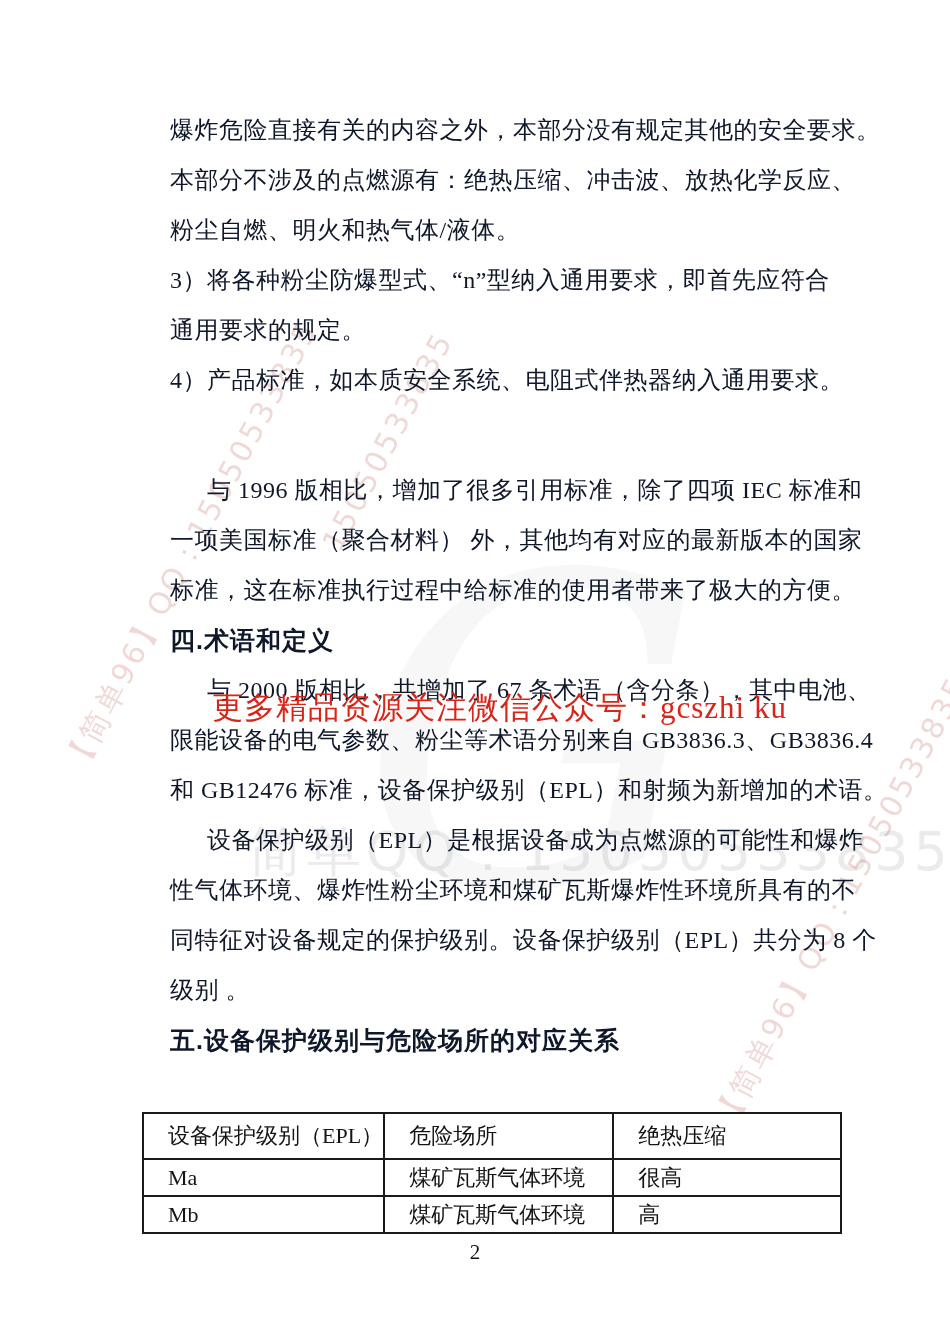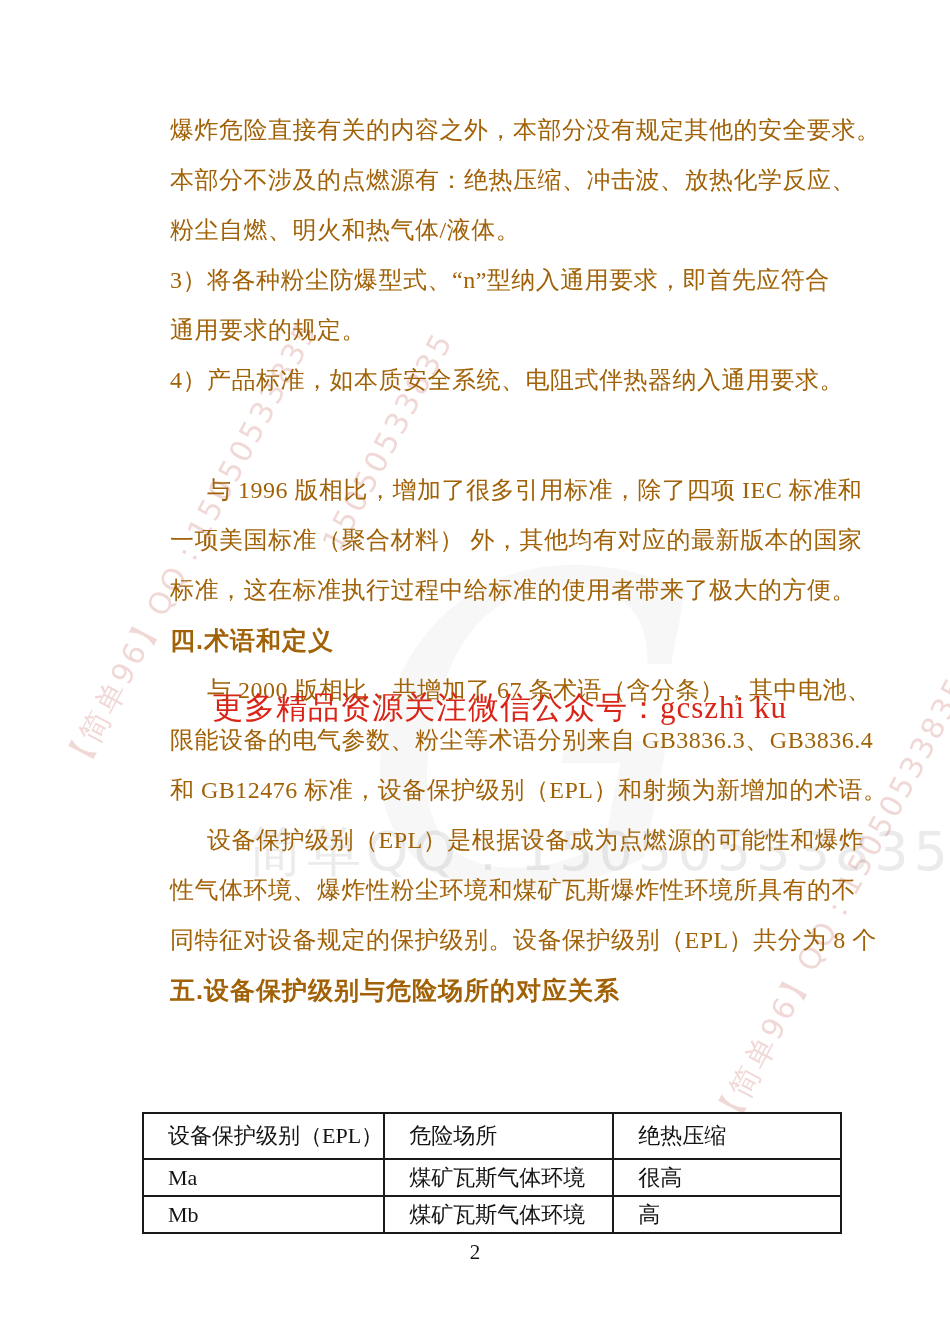--- a/index.html
+++ b/index.html
@@ -45,21 +45,21 @@
 
   
   .text-flow {
     position: absolute; left: 170px; top: 105px;
     width: 720px;
     z-index: 2;
   }
   .line {
     height: 50px; line-height: 50px;
     font-size: 24px; letter-spacing: 0.5px;
-    color: #a16207; white-space: nowrap;
+    color: #0f172a; white-space: nowrap;
   }
   .line.heading {
     font-family: "Liberation Sans", "DejaVu Sans", sans-serif;
     font-weight: 600; font-size: 25px; letter-spacing: 1px;
   }
   .line.indent { padding-left: 37px; }
   .line.spacer { height: 60px; }
 
   
   .red-banner {
@@ -123,20 +123,21 @@
       <div class="line indent">与 1996 版相比，增加了很多引用标准，除了四项 IEC 标准和</div>
       <div class="line body">一项美国标准（聚合材料） 外，其他均有对应的最新版本的国家</div>
       <div class="line body">标准，这在标准执行过程中给标准的使用者带来了极大的方便。</div>
       <div class="line heading">四.术语和定义</div>
       <div class="line indent">与 2000 版相比，共增加了 67 条术语（含分条），其中电池、</div>
       <div class="line body">限能设备的电气参数、粉尘等术语分别来自 GB3836.3、GB3836.4</div>
       <div class="line body">和 GB12476 标准，设备保护级别（EPL）和射频为新增加的术语。</div>
       <div class="line indent">设备保护级别（EPL）是根据设备成为点燃源的可能性和爆炸</div>
       <div class="line body">性气体环境、爆炸性粉尘环境和煤矿瓦斯爆炸性环境所具有的不</div>
       <div class="line body">同特征对设备规定的保护级别。设备保护级别（EPL）共分为 8 个</div>
+      <div class="line body">级别 。</div>
       <div class="line heading">五.设备保护级别与危险场所的对应关系</div>
     </div>
 
   <div class="red-banner">更多精品资源关注微信公众号：gcszhi ku</div>
 
   <table class="epl-table">
     <thead>
       <tr id="table-head-row">
           <th>设备保护级别（EPL）</th>
           <th>危险场所</th>

